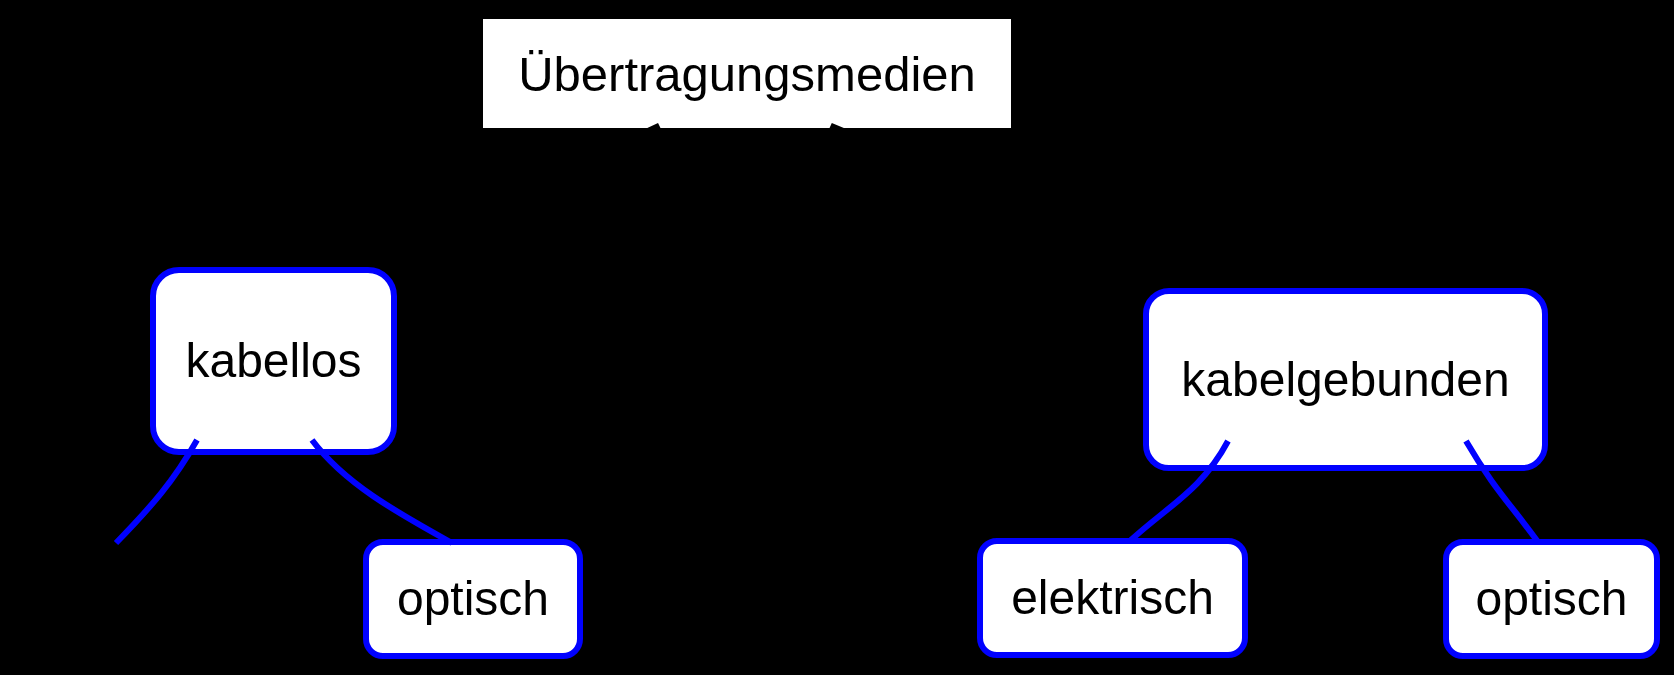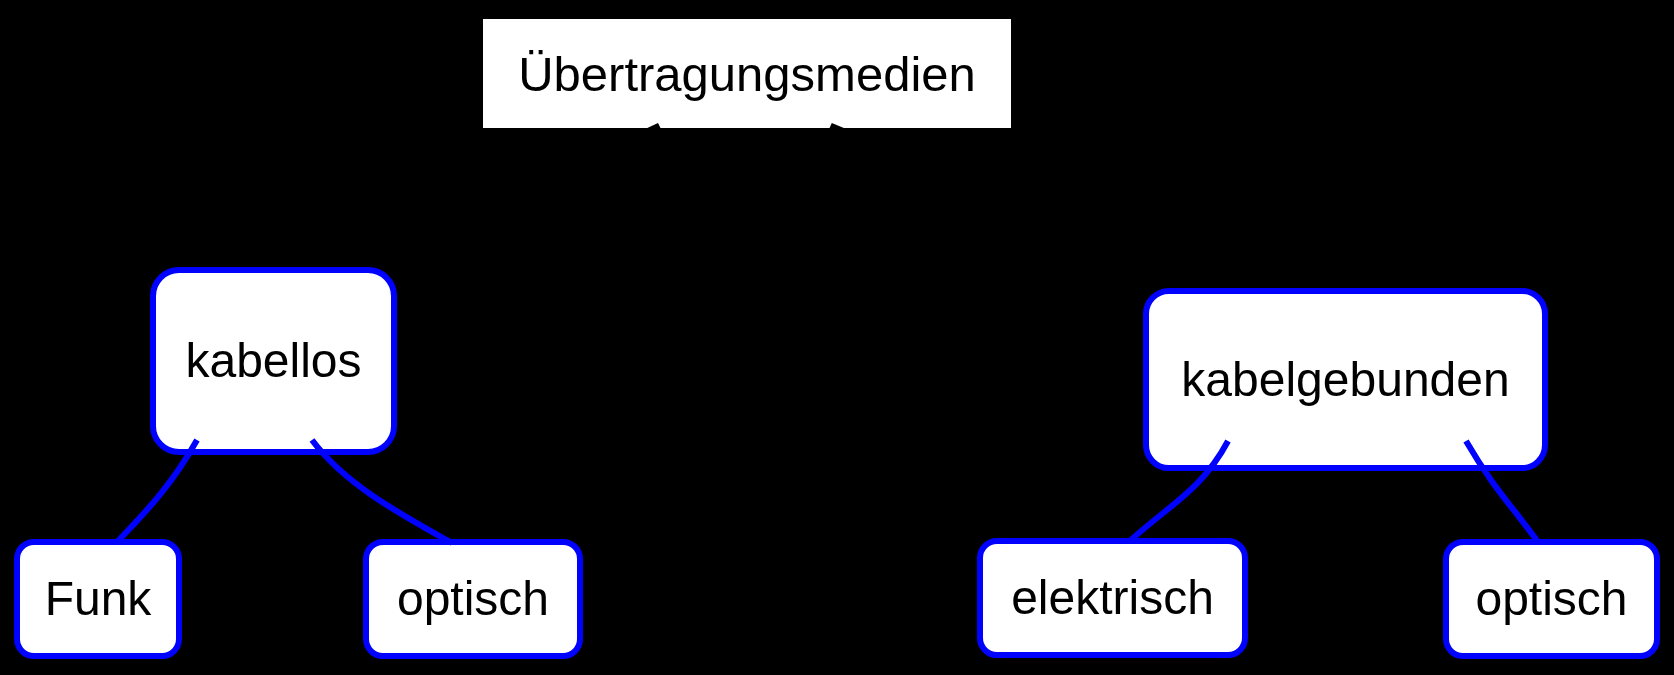--- a/index.html
+++ b/index.html
@@ -68,23 +68,20 @@
   </div>
 
   <div class="node branch" style="left:150px; top:267px; width:247px; height:188px;border-radius:29px;">
     <span>kabellos</span>
   </div>
 
   <div class="node branch" style="left:1143px; top:260px; width:405px; height:183px;margin-top:28px;">
     <span>kabelgebunden</span>
   </div>
 
-  <div class="node leaf" style="left:14px; top:539px; width:168px; height:120px;">
-    <span>Funk</span>
-  </div>
 
   <div class="node leaf" style="left:363px; top:539px; width:220px; height:120px;">
     <span>optisch</span>
   </div>
 
   <div class="node leaf" style="left:977px; top:538px; width:271px; height:120px;">
     <span>elektrisch</span>
   </div>
 
   <div class="node leaf" style="left:1443px; top:539px; width:217px; height:120px;">

